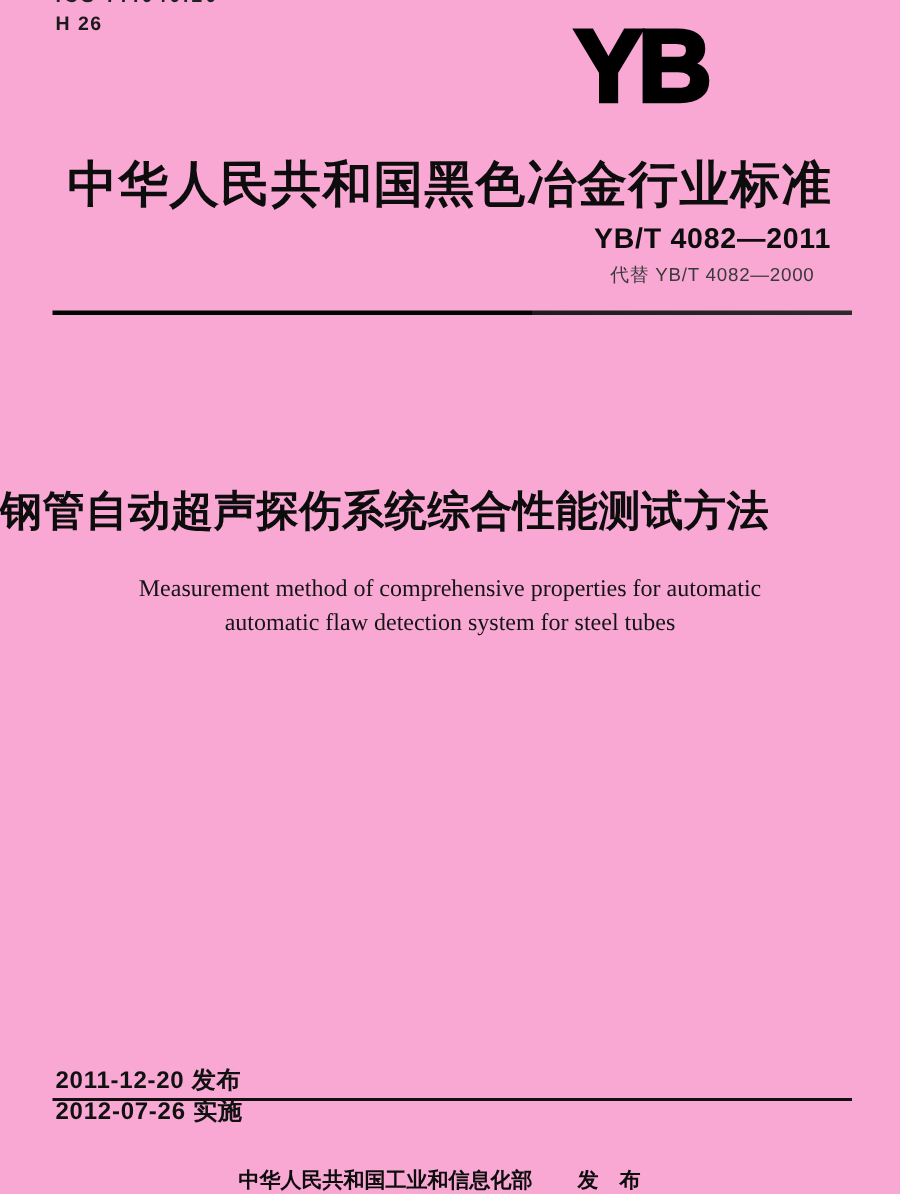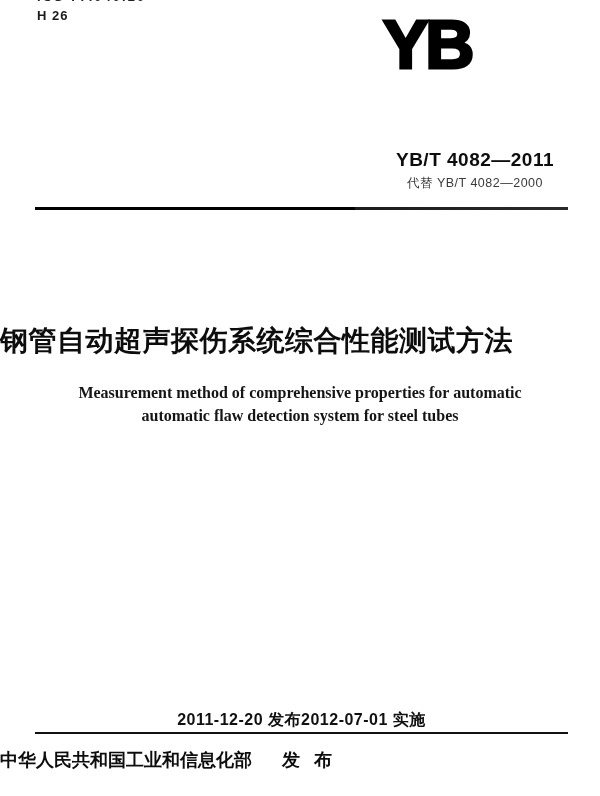--- a/index.html
+++ b/index.html
@@ -1,20 +1,20 @@
 <!DOCTYPE html>
 <html><head>
 <meta charset="utf-8">
 <style>
   html,body{margin:0;padding:0;background:#e8e8e8;}
   .page{
     position:relative;
     width:600px;height:796px;
     margin:0 auto;
-    background:#ffffff;
+    background:#f9a8d4;
     font-family:"Liberation Sans",sans-serif;
     color:#111;
     overflow:hidden;
   }
   
   .ics-clip{
     position:absolute;left:37px;top:0;
     height:5px;overflow:hidden;
   }
   .ics-clip span{
@@ -64,74 +64,77 @@
     position:absolute;left:0;top:322px;width:100%;
     text-align:left;
     font-size:28px;font-weight:bold;letter-spacing:0.5px;
     color:#0d0d0d;
     white-space:nowrap;
   }
   .title-en{
     position:absolute;left:0;top:381px;width:100%;
     text-align:center;
     font-family:"Liberation Serif",serif;
-    font-weight:bold;font-size:16px;line-height:23px;
+    font-weight:normal;font-size:16px;line-height:23px;
     color:#151515;
   }
   .footer-dates{
     position:absolute;left:37px;right:34px;top:710px;
     display:flex;justify-content:center;
     font-size:16px;font-weight:bold;color:#111;
     letter-spacing:0.5px;
+    flex-direction:column;
   }
   .rule-bottom{
     left:35px;right:32px;top:732px;height:2px;
     background:#111;
   }
   .publisher-row{
-    position:absolute;left:0;top:748px;width:100%;
-    font-size:18px;font-weight:bold;color:#0d0d0d;
+    position:absolute;left:0;top:778px;width:100%;
+    text-align:center;
+    font-size:14px;font-weight:bold;color:#0d0d0d;
     white-space:nowrap;
   }
   .pub-label{
     margin-left:30px;
     letter-spacing:14px;
   }
 </style>
 </head>
 <body>
 
 <div class="page">
 
   <div class="ics-clip">
     <span>ICS 77.040.20</span>
   </div>
 
   <div class="class-code">H 26</div>
 
   <div class="logo">YB</div>
 
+  <div class="header-title">中华人民共和国黑色冶金行业标准</div>
 
   <div class="std-num-block">
     <div class="std-num">YB/T 4082—2011</div>
     <div class="replaces">代替 YB/T 4082—2000</div>
   </div>
 
   <div class="rule rule-top"></div>
 
   <div class="title-cn">钢管自动超声探伤系统综合性能测试方法</div>
 
   <div class="title-en">
     <div>Measurement method of comprehensive properties for automatic</div>
     <div>automatic flaw detection system for steel tubes</div>
   </div>
 
   <div class="footer-dates">
     <span>2011-12-20 发布</span>
-    <span>2012-07-01 实施</span>
+    <span>2012-07-26 实施</span>
   </div>
 
   <div class="rule rule-bottom"></div>
 
   <div class="publisher-row">
     <span>中华人民共和国工业和信息化部</span><span class="pub-label">发布</span>
   </div>
 
 </div>
 

